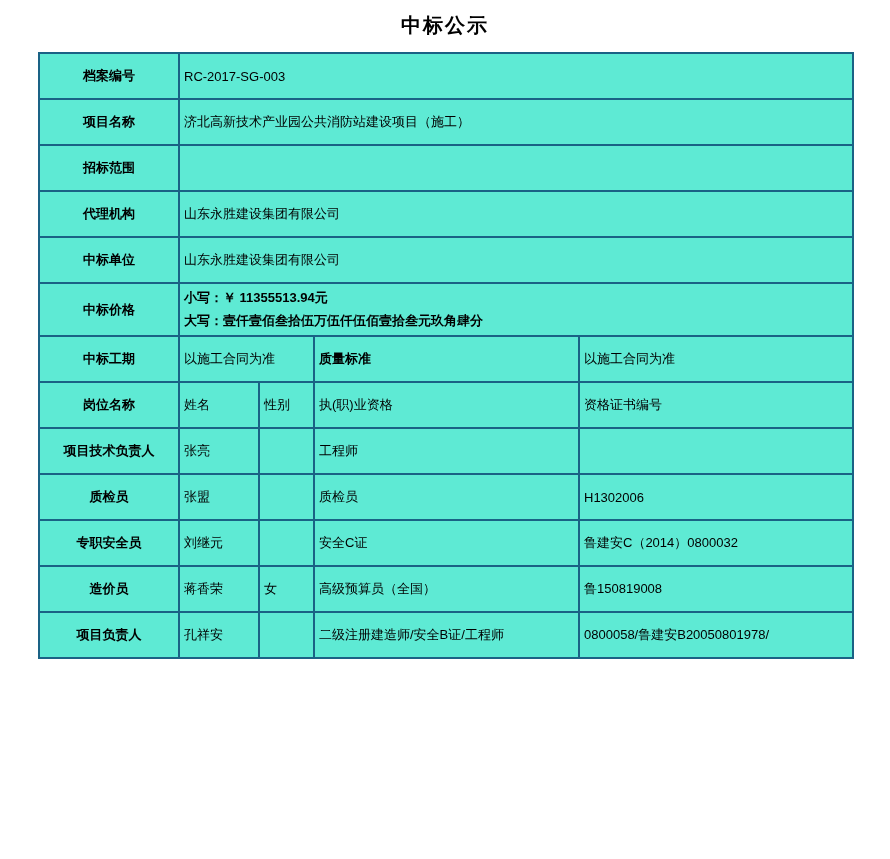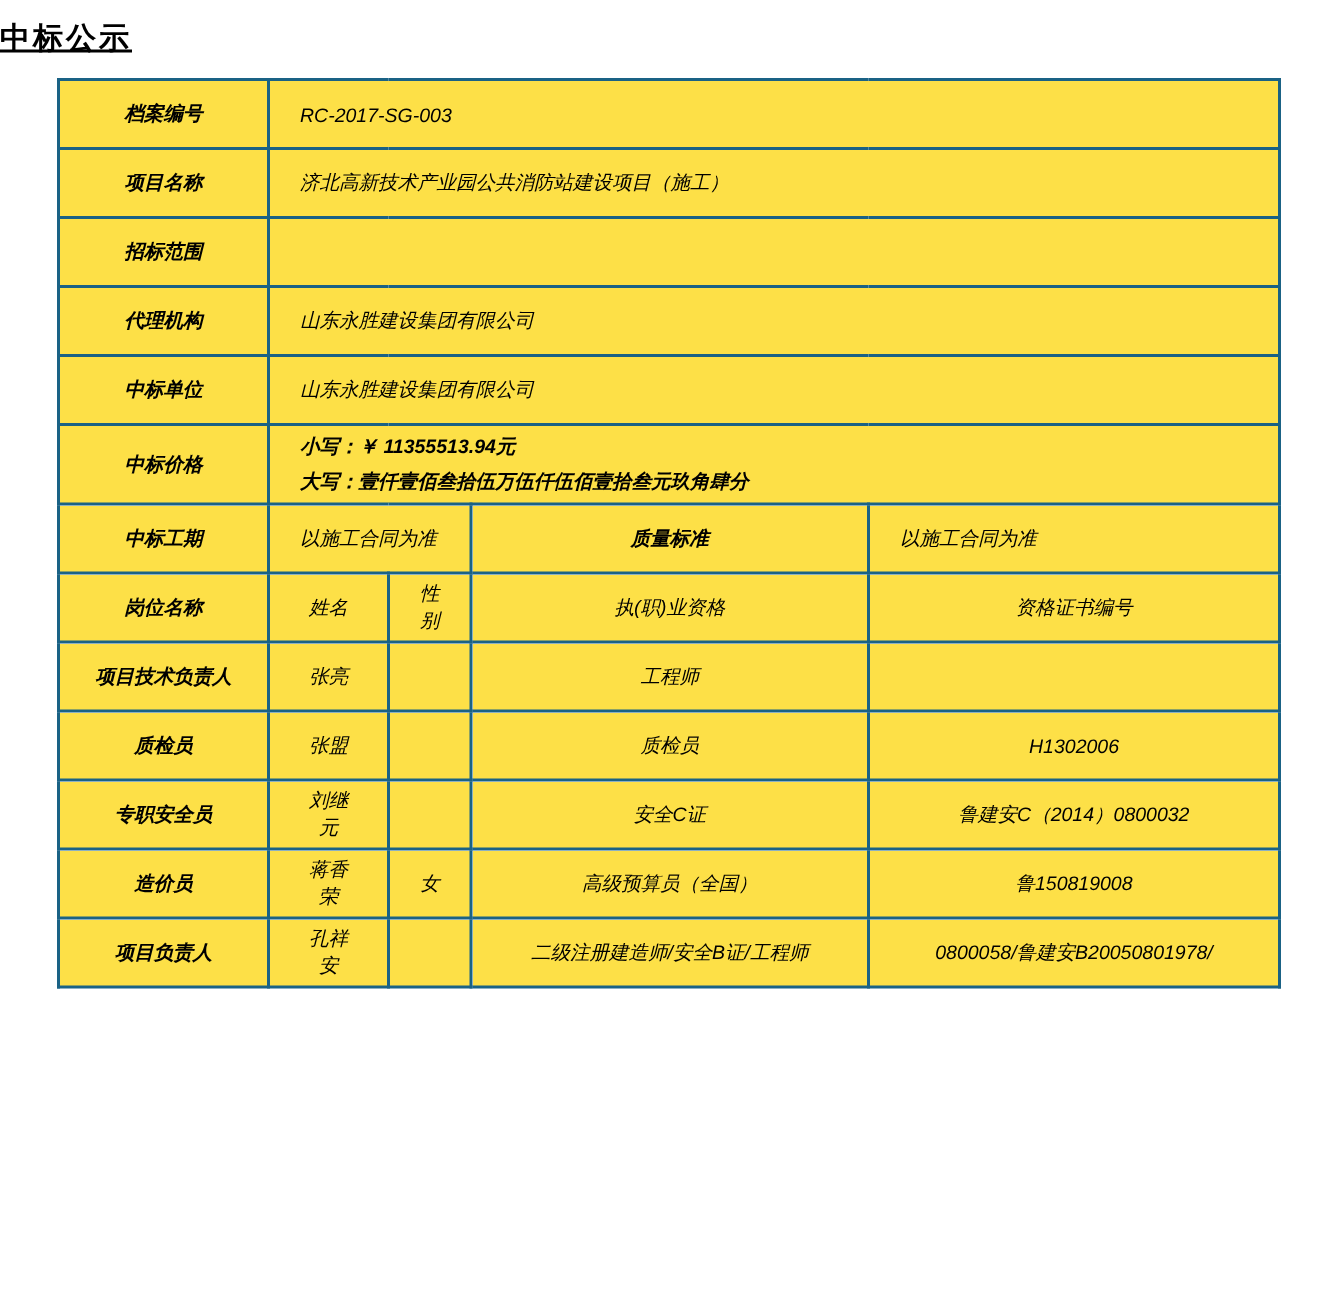--- a/index.html
+++ b/index.html
@@ -8,66 +8,65 @@
     background: #ffffff;
   }
   body {
     width: 890px;
     height: 859px;
     font-family: "Liberation Sans", sans-serif;
     color: #000000;
     overflow: hidden;
   }
   .page-title {
+    text-align: center;
     font-size: 20px;
     font-weight: bold;
     margin: 12px 0 13px 0;
     font-family: "Liberation Serif", serif;
     letter-spacing: 2px;
-    text-decoration: underline;
   }
   table.bid-table {
     border-collapse: collapse;
     margin-left: 38px;
     width: 814px;
     table-layout: fixed;
   }
   table.bid-table td {
     border: 2px solid #1a6285;
-    background: #fde047;
+    background: #5eead4;
     font-size: 13px;
     height: 44px;
-    padding: 0 20px;
+    padding: 0 4px;
     overflow: hidden;
     word-break: break-all;
     vertical-align: middle;
-    font-style: italic;
   }
   td.label {
     font-weight: bold;
     text-align: center;
   }
   td.vleft {
     text-align: left;
     padding-left: 6px;
   }
   td.center {
-    text-align: center;
+    text-align: left;
   }
   td.price-cell {
     height: 76px;
   }
   .price-line {
     font-weight: bold;
     margin: 5px 0;
     text-align: left;
   }
   td.bold-center {
     font-weight: bold;
-    text-align: center;
+    text-align: left;
   }
 </style>
 </head>
 <body>
 
 <h1 class="page-title">中标公示</h1>
 
 <table class="bid-table">
   <colgroup>
     <col style="width:140px">

